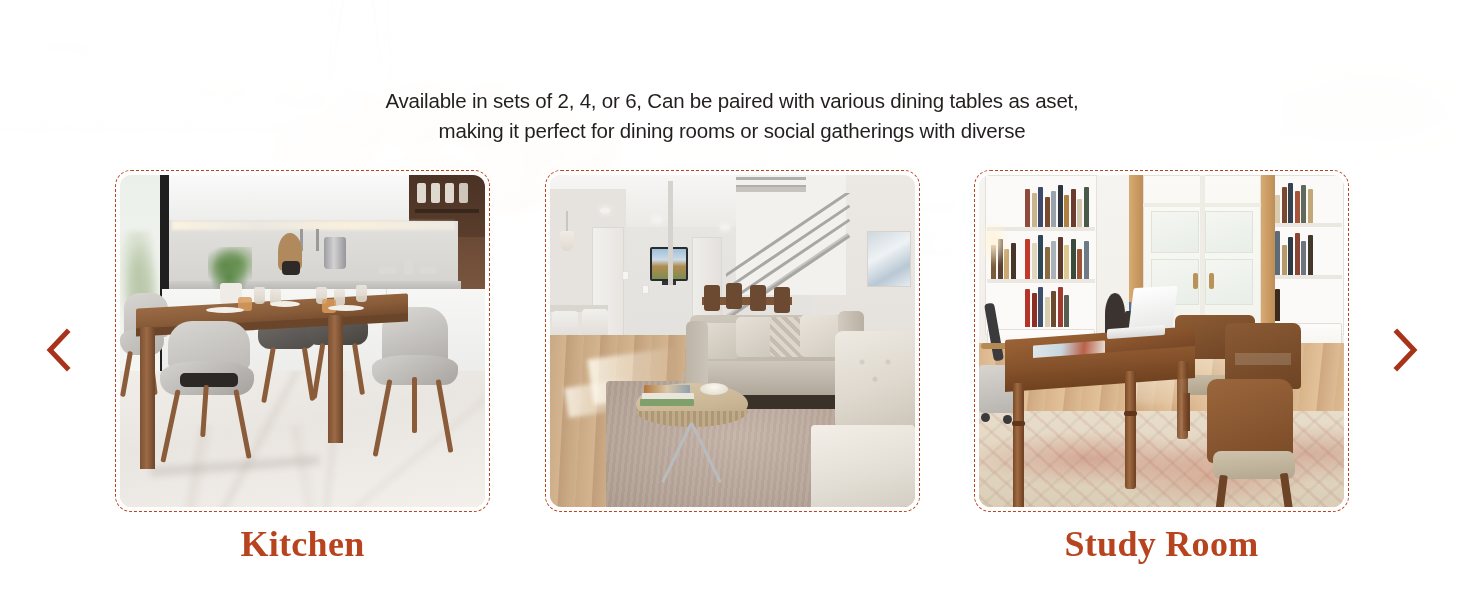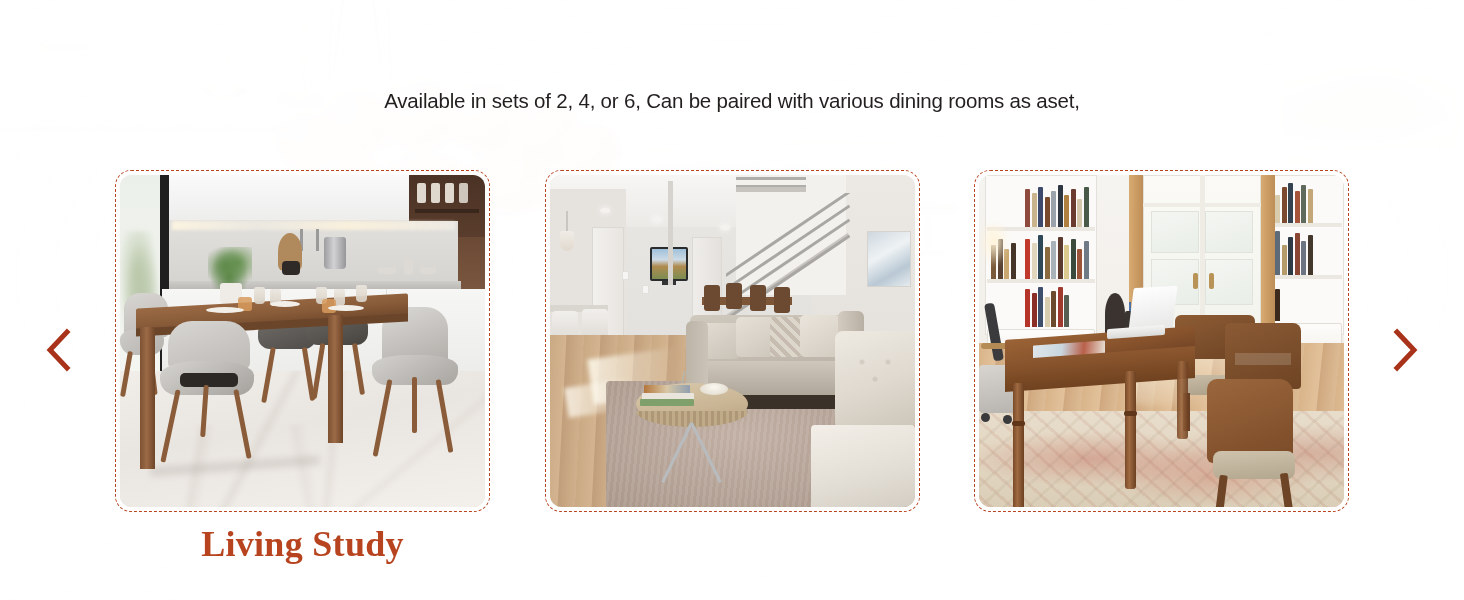--- a/index.html
+++ b/index.html
@@ -624,21 +624,22 @@
     <div class="bg-floor-seam-r"></div>
 
     <div class="bg-wash"></div>
     <div class="bg-wash-2"></div>
   </div>
 
   <div class="content">
 
 
     <div class="subtitle">
-      <div>Available in sets of 2, 4, or 6, Can be paired with various dining rooms as aset,</div>
+      <div>Available in sets of 2, 4, or 6, Can be paired with various dining tables as aset,</div>
+      <div>making it perfect for dining rooms or social gatherings with diverse</div>
     </div>
 
     <div class="cards">
 
       <div class="card">
         <div class="card-photo">
           <div class="k-wall"></div>
           <div class="k-window"></div>
             <div class="k-tree"></div>
             <div class="k-mullion"></div>
@@ -968,21 +969,22 @@
             <div class="s-ch-seat"></div>
             <div class="s-ch-leg a"></div>
               <div class="s-ch-leg b"></div>
           </div>
         </div>
       </div>
 
     </div>
 
     <div class="captions">
-      <div class="caption">Living Study</div>
+      <div class="caption">Kitchen</div>
+      <div class="caption">Study Room</div>
     </div>
 
     <div class="nav nav-prev">
       <svg width="30" height="46" viewBox="0 0 30 46">
         <polyline points="23,5 6,23 23,41" fill="none" stroke="#a8331a" stroke-width="5" stroke-linecap="square" stroke-linejoin="miter"></polyline>
       </svg>
     </div>
     <div class="nav nav-next">
       <svg width="30" height="46" viewBox="0 0 30 46">
         <polyline points="7,5 24,23 7,41" fill="none" stroke="#a8331a" stroke-width="5" stroke-linecap="square" stroke-linejoin="miter"></polyline>

